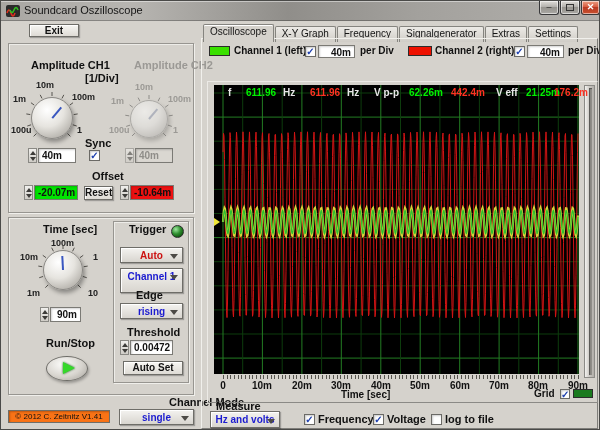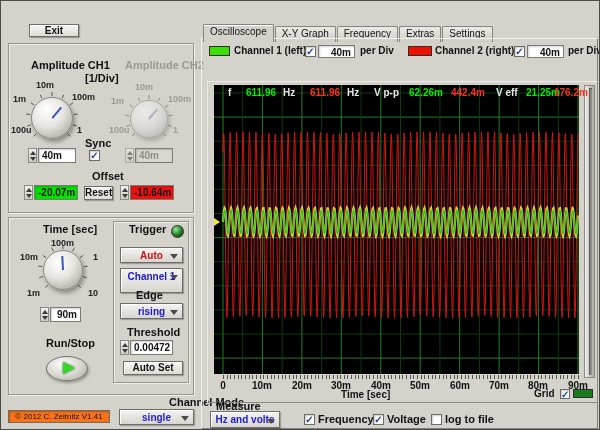--- a/index.html
+++ b/index.html
@@ -85,27 +85,38 @@
   #runbtn .tri{position:absolute;left:16px;top:5px;width:0;height:0;border-left:12px solid #35d82a;
     border-top:6px solid transparent;border-bottom:6px solid transparent;filter:drop-shadow(0 0 1px #0a5f0a);}
   .swatch{position:absolute;box-sizing:border-box;border:1px solid #2c2c2c;}
   #copybtn{font-weight:normal;font-size:8px;line-height:11px;background:#f97316;box-shadow:inset 1px 1px 2px rgba(0,0,0,.25);}
 </style>
 </head>
 <body>
 
 <div id="win">
 
+  <div id="titlebar">
+    <svg id="appicon" viewBox="0 0 14 14">
+      <rect x="0" y="1" width="14" height="12" rx="2" fill="#2a2a2a"></rect>
+      <path d="M1 9 Q3 3 5 9 T9 9" stroke="#e03020" stroke-width="1.6" fill="none"></path>
+      <path d="M4 6 Q6 11 8 6 T12 6" stroke="#30c020" stroke-width="1.6" fill="none"></path>
+    </svg>
+    <span id="apptitle">Soundcard Oszilloscope</span>
+    <div class="winbtn" id="btn-min" style="left:538px;width:20px;"><span>–</span></div>
+    <div class="winbtn" id="btn-max" style="left:559px;width:20px;"><span class="maxglyph"></span></div>
+    <div class="winbtn" id="btn-close" style="left:580px;width:19px;"><span>✕</span></div>
+  </div>
 
   <div class="btn" style="left:28px;top:23px;width:50px;height:13px;line-height:11px;">Exit</div>
 
   <div class="gbox" style="left:7px;top:42px;width:186px;height:170px;"></div>
   <span class="lbl" style="left:30px;top:58px;">Amplitude CH1</span>
   <span class="lbl" style="left:84px;top:71px;">[1/Div]</span>
-  <span class="lbl dis-t" style="left:124px;top:58px;">Amplitude CH2</span>
+  <span class="lbl dis-t" style="left:133px;top:58px;">Amplitude CH2</span>
 
   <div class="dial" style="left:23px;top:89px;width:56px;height:56px;">
       <svg width="56" height="56">
         <line x1="12.443650813895953" y1="43.55634918610404" x2="9.615223689149762" y2="46.384776310850235" stroke="#55534e" stroke-width="1"></line>
         <line x1="7.07675664150662" y1="34.79837387624884" x2="3.2725305763260053" y2="36.03444185374863" stroke="#55534e" stroke-width="1"></line>
         <line x1="6.27085650690697" y1="24.55844176911492" x2="2.320103144526417" y2="23.932703908953997" stroke="#55534e" stroke-width="1"></line>
         <line x1="10.201626123751154" y1="15.068724449565591" x2="6.965558146251368" y2="12.717583440395698" stroke="#55534e" stroke-width="1"></line>
         <line x1="18.01220900572997" y1="8.397856467855906" x2="16.196247006771785" y2="4.833830371102433" stroke="#55534e" stroke-width="1"></line>
         <line x1="28" y1="6" x2="28" y2="2" stroke="#55534e" stroke-width="1"></line>
         <line x1="37.98779099427003" y1="8.397856467855906" x2="39.803752993228215" y2="4.833830371102433" stroke="#55534e" stroke-width="1"></line>
@@ -239,20 +250,21 @@
     <span class="tx bluetx">single</span>
       <span class="dar"></span>
   </div>
   <div class="btn" id="copybtn" style="left:7px;top:409px;width:102px;height:13px;">© 2012  C. Zeitnitz V1.41</div>
 
   <div id="tabpage"></div>
   <div id="tabs">
     <div class="tab active">Oscilloscope</div>
     <div class="tab">X-Y Graph</div>
     <div class="tab">Frequency</div>
+    <div class="tab">Signalgenerator</div>
     <div class="tab">Extras</div>
     <div class="tab">Settings</div>
   </div>
 
   <div class="swatch" style="left:208px;top:45px;width:21px;height:10px;background:#3ae000;z-index:2;"></div>
   <span class="lbl" style="left:233px;top:44px;font-size:10px;z-index:2;">Channel 1 (left)</span>
   <div class="chk" style="left:304px;top:45px;z-index:2;"><span>✓</span></div>
   <div class="fld r" style="left:317px;top:44px;width:37px;height:13px;z-index:2;">40m</div>
   <span class="lbl" style="left:359px;top:44px;font-size:10px;z-index:2;">per Div</span>
   <div class="swatch" style="left:407px;top:45px;width:24px;height:10px;background:#ee1100;z-index:2;"></div>

